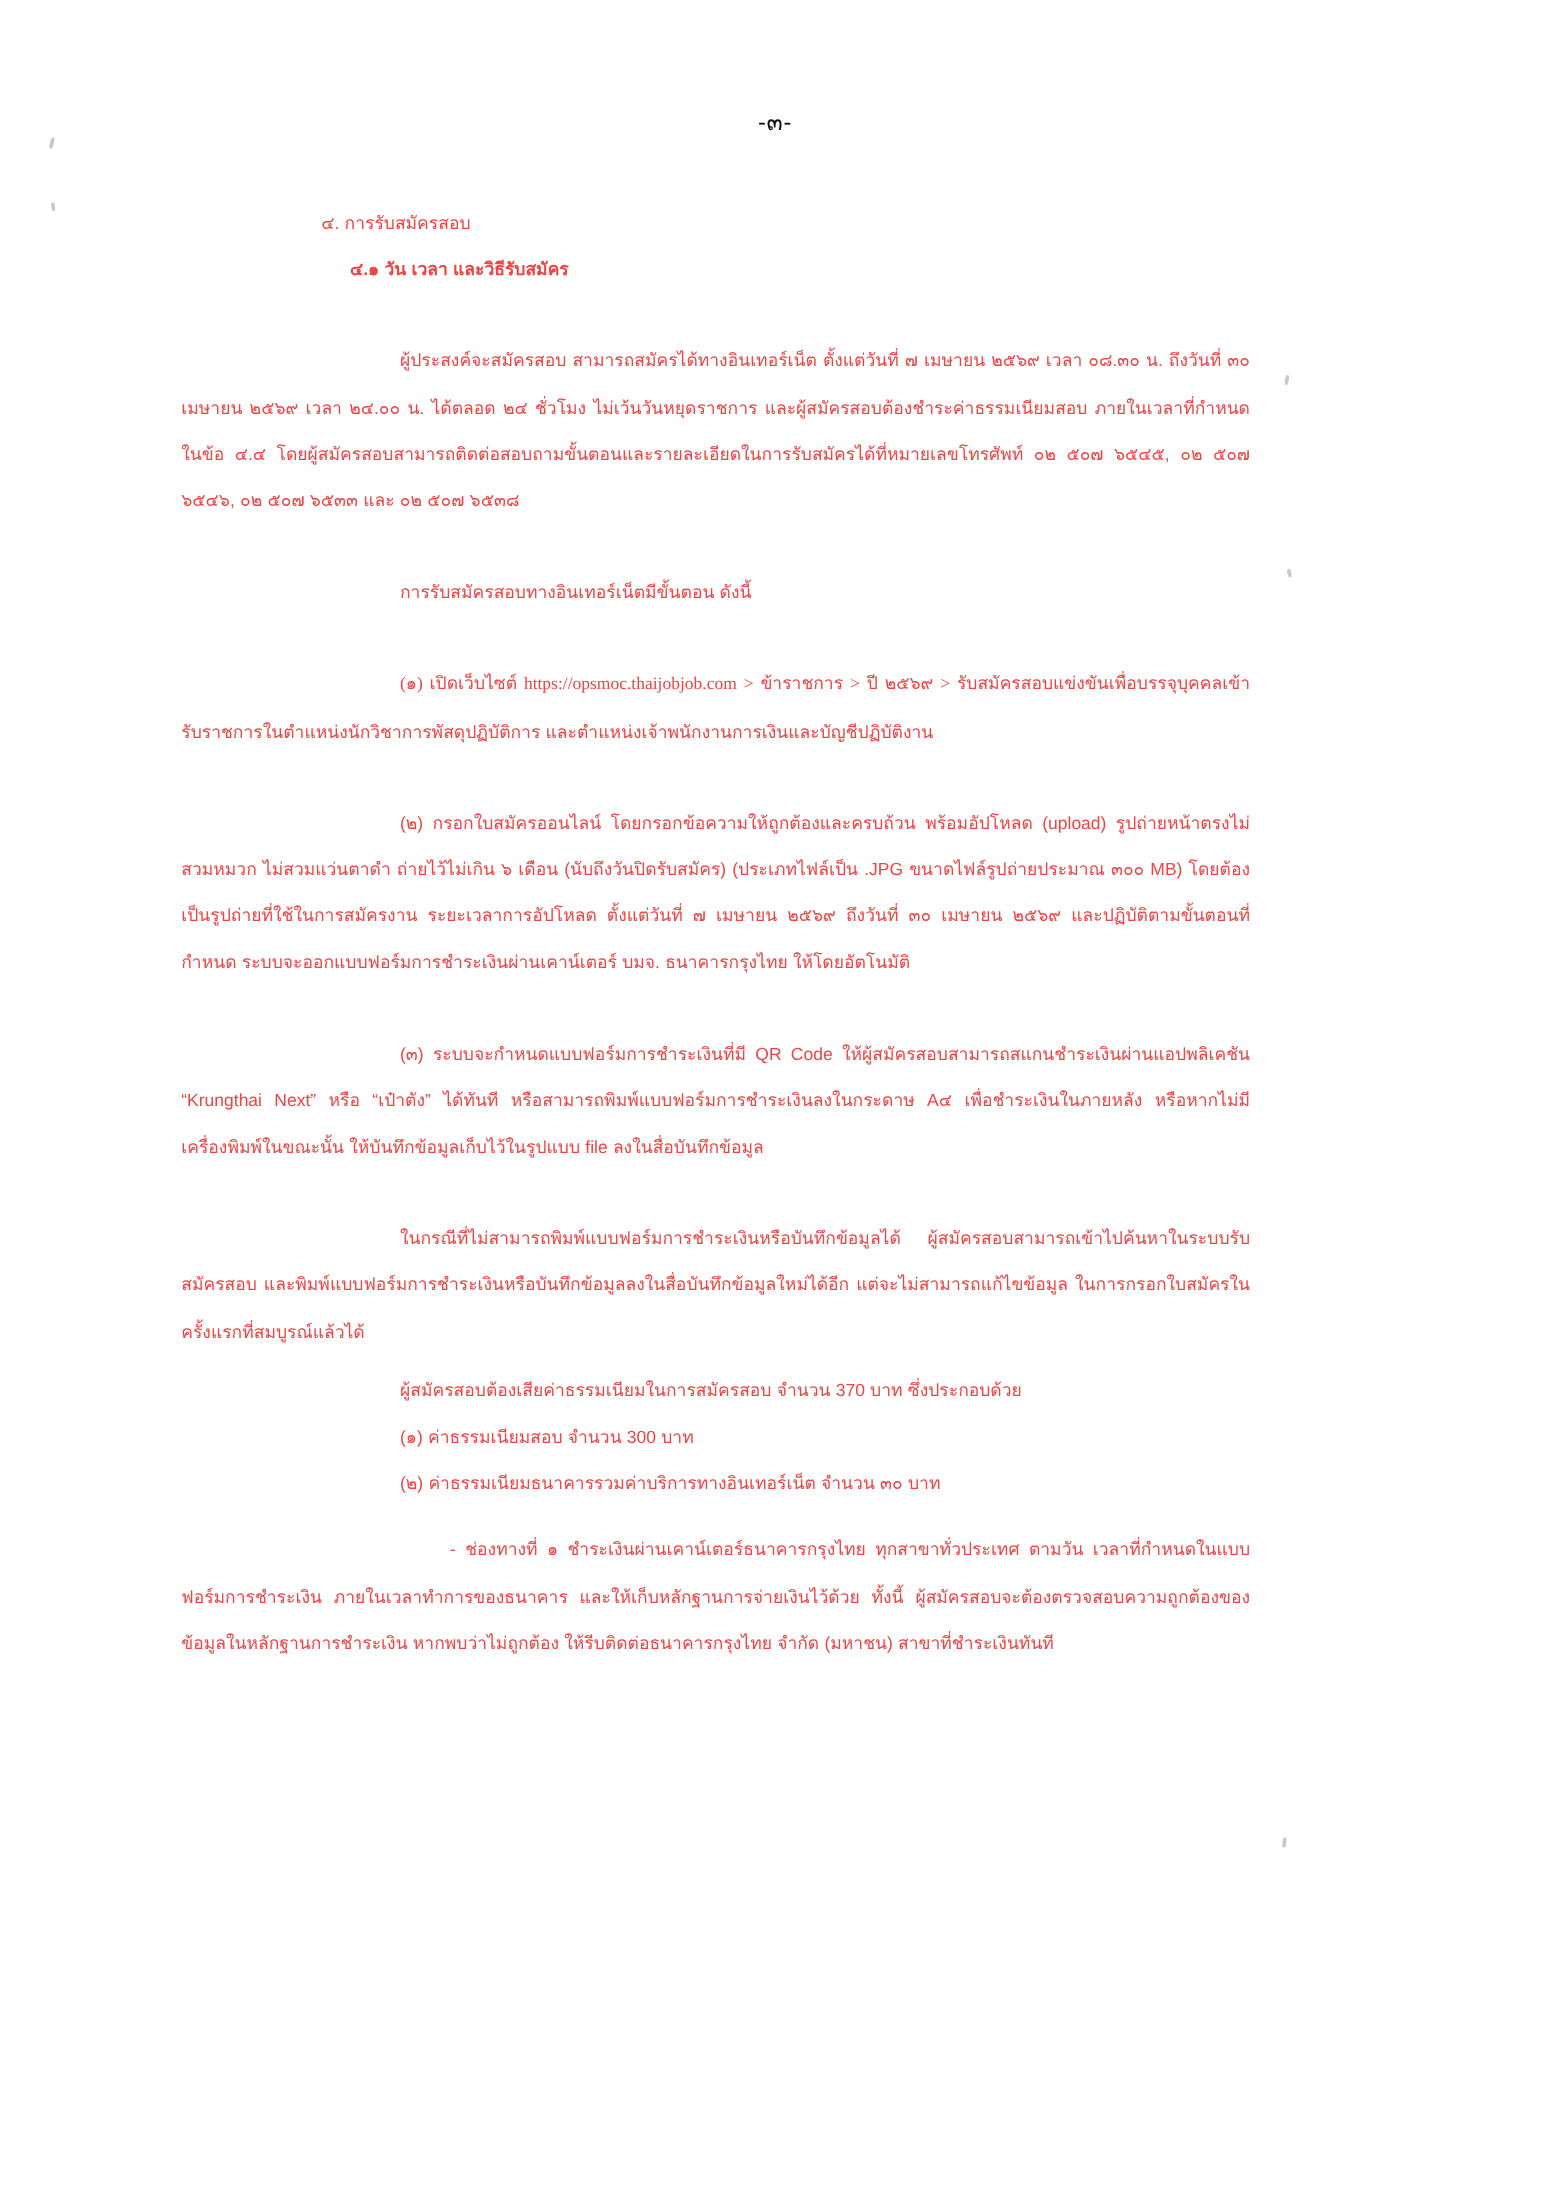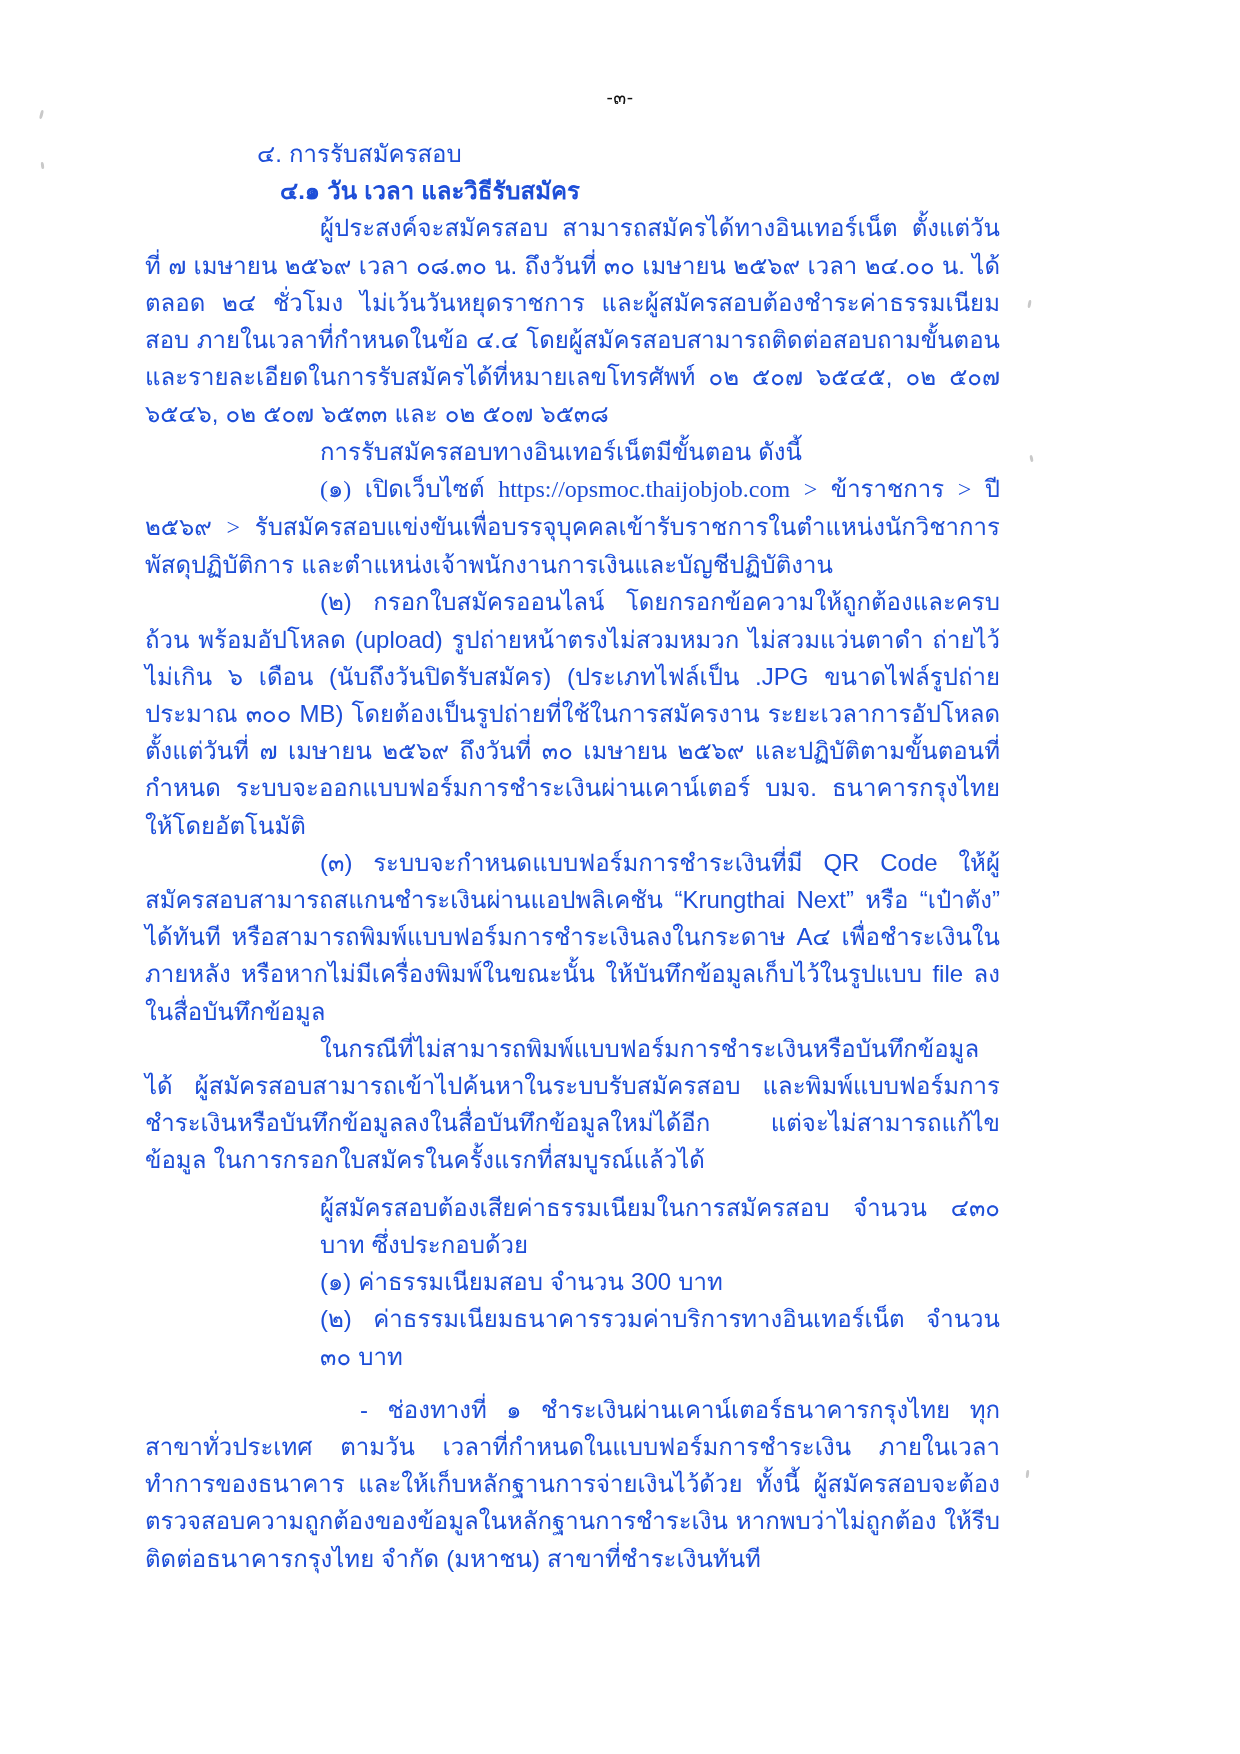--- a/index.html
+++ b/index.html
@@ -42,39 +42,39 @@
     text-align: center;
     font-size: 19px;
     letter-spacing: 0.5px;
     color: #111;
   }
 
   
   .body {
     position: absolute;
     left: 145px;
-    top: 135px;
+    top: 160px;
     width: 855px;
-    font-size: 24px;
+    font-size: 14px;
     line-height: 37.2px;
-    color: #1d4ed8;
+    color: #ef4444;
   }
 
   .para {
     margin: 0;
     text-align: justify;
     text-justify: inter-word;
     text-indent: 0;
     word-spacing: 0.02em;
   }
 
   
   .ind-head   { padding-left: 112px; }   
   .ind-sub    { padding-left: 135px; font-weight: bold; }   
-  .ind-first  { text-indent: 175px; }    
+  .ind-first  { text-indent: 175px; margin-top: 36px; }    
   .ind-item   { padding-left: 175px; }   
   .ind-dash   { text-indent: 215px; }    
 
   .bold { font-weight: 400; }
 
   .spacer-sm { height: 10px; }
   .spacer-md { height: 16px; }
 
   .latin {
     font-family: Liberation Serif, serif;
@@ -109,21 +109,21 @@
 
     <p class="para ind-first">(๒) กรอกใบสมัครออนไลน์ โดยกรอกข้อความให้ถูกต้องและครบถ้วน พร้อมอัปโหลด (upload) รูปถ่ายหน้าตรงไม่สวมหมวก ไม่สวมแว่นตาดำ ถ่ายไว้ไม่เกิน ๖ เดือน (นับถึงวันปิดรับสมัคร) (ประเภทไฟล์เป็น .JPG ขนาดไฟล์รูปถ่ายประมาณ ๓๐๐ MB) โดยต้องเป็นรูปถ่ายที่ใช้ในการสมัครงาน ระยะเวลาการอัปโหลด ตั้งแต่วันที่ ๗ เมษายน ๒๕๖๙ ถึงวันที่ ๓๐ เมษายน ๒๕๖๙ และปฏิบัติตามขั้นตอนที่กำหนด ระบบจะออกแบบฟอร์มการชำระเงินผ่านเคาน์เตอร์ บมจ. ธนาคารกรุงไทย ให้โดยอัตโนมัติ</p>
 
     <p class="para ind-first">(๓) ระบบจะกำหนดแบบฟอร์มการชำระเงินที่มี QR Code ให้ผู้สมัครสอบสามารถสแกนชำระเงินผ่านแอปพลิเคชัน “Krungthai Next” หรือ “เป๋าตัง” ได้ทันที หรือสามารถพิมพ์แบบฟอร์มการชำระเงินลงในกระดาษ A๔ เพื่อชำระเงินในภายหลัง หรือหากไม่มีเครื่องพิมพ์ในขณะนั้น ให้บันทึกข้อมูลเก็บไว้ในรูปแบบ file ลงในสื่อบันทึกข้อมูล</p>
 
     <p class="para ind-first">ในกรณีที่ไม่สามารถพิมพ์แบบฟอร์มการชำระเงินหรือบันทึกข้อมูลได้ ผู้สมัครสอบสามารถเข้าไปค้นหาในระบบรับสมัครสอบ และพิมพ์แบบฟอร์มการชำระเงินหรือบันทึกข้อมูลลงในสื่อบันทึกข้อมูลใหม่ได้อีก แต่จะไม่สามารถแก้ไขข้อมูล ในการกรอกใบสมัครในครั้งแรกที่สมบูรณ์แล้วได้</p>
 
     <div class="spacer-sm"></div>
 
 
-    <p class="para ind-item">ผู้สมัครสอบต้องเสียค่าธรรมเนียมในการสมัครสอบ จำนวน ๔๓๐ บาท ซึ่งประกอบด้วย</p>
+    <p class="para ind-item">ผู้สมัครสอบต้องเสียค่าธรรมเนียมในการสมัครสอบ จำนวน 370 บาท ซึ่งประกอบด้วย</p>
 
     <p class="para ind-item">(๑) ค่าธรรมเนียมสอบ จำนวน 300 บาท</p>
 
     <p class="para ind-item">(๒) ค่าธรรมเนียมธนาคารรวมค่าบริการทางอินเทอร์เน็ต จำนวน ๓๐ บาท</p>
 
 
     <div class="spacer-md"></div>
 
 
     <p class="para ind-dash">

